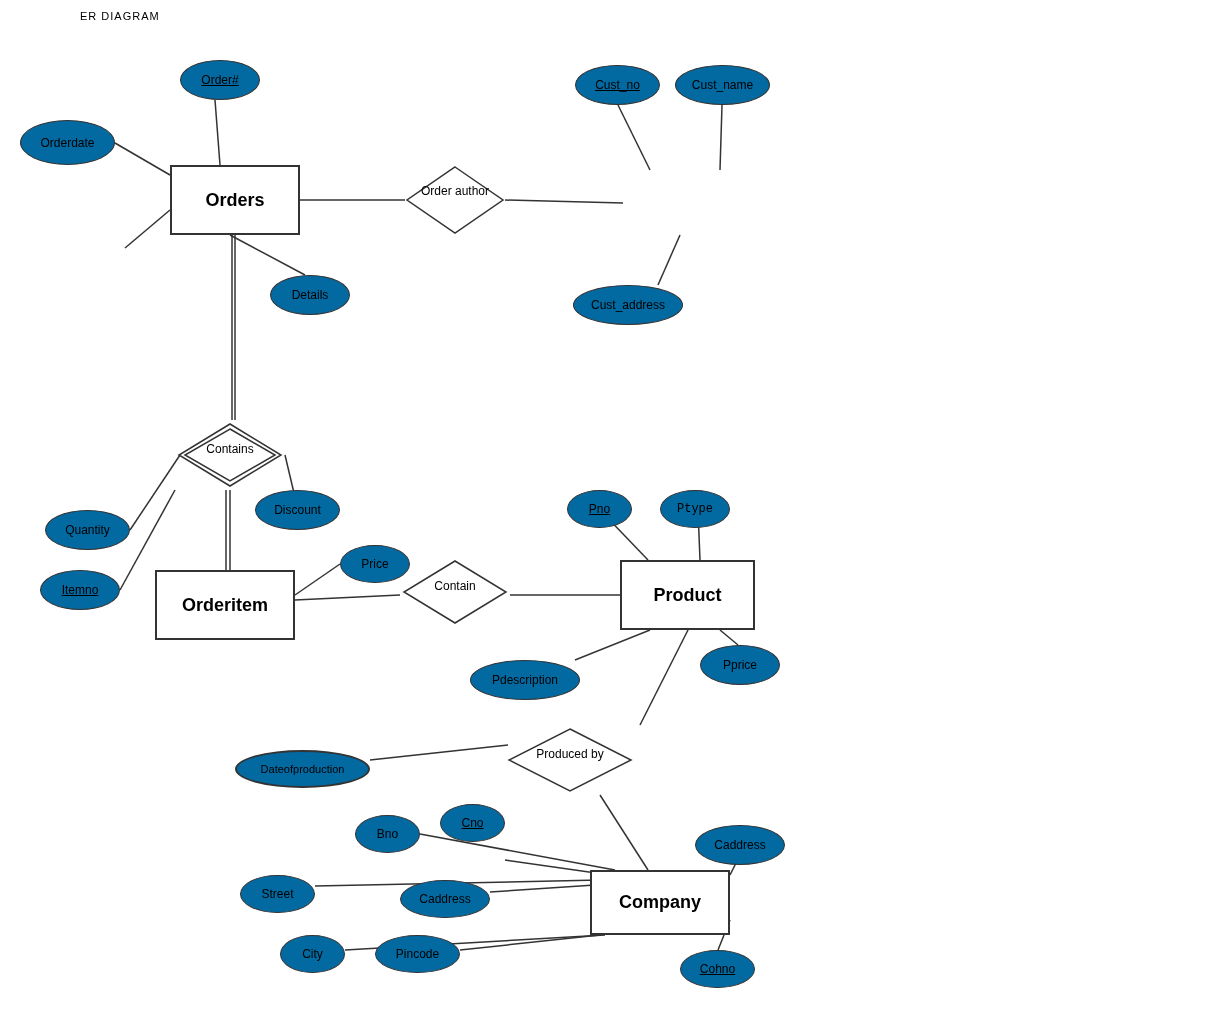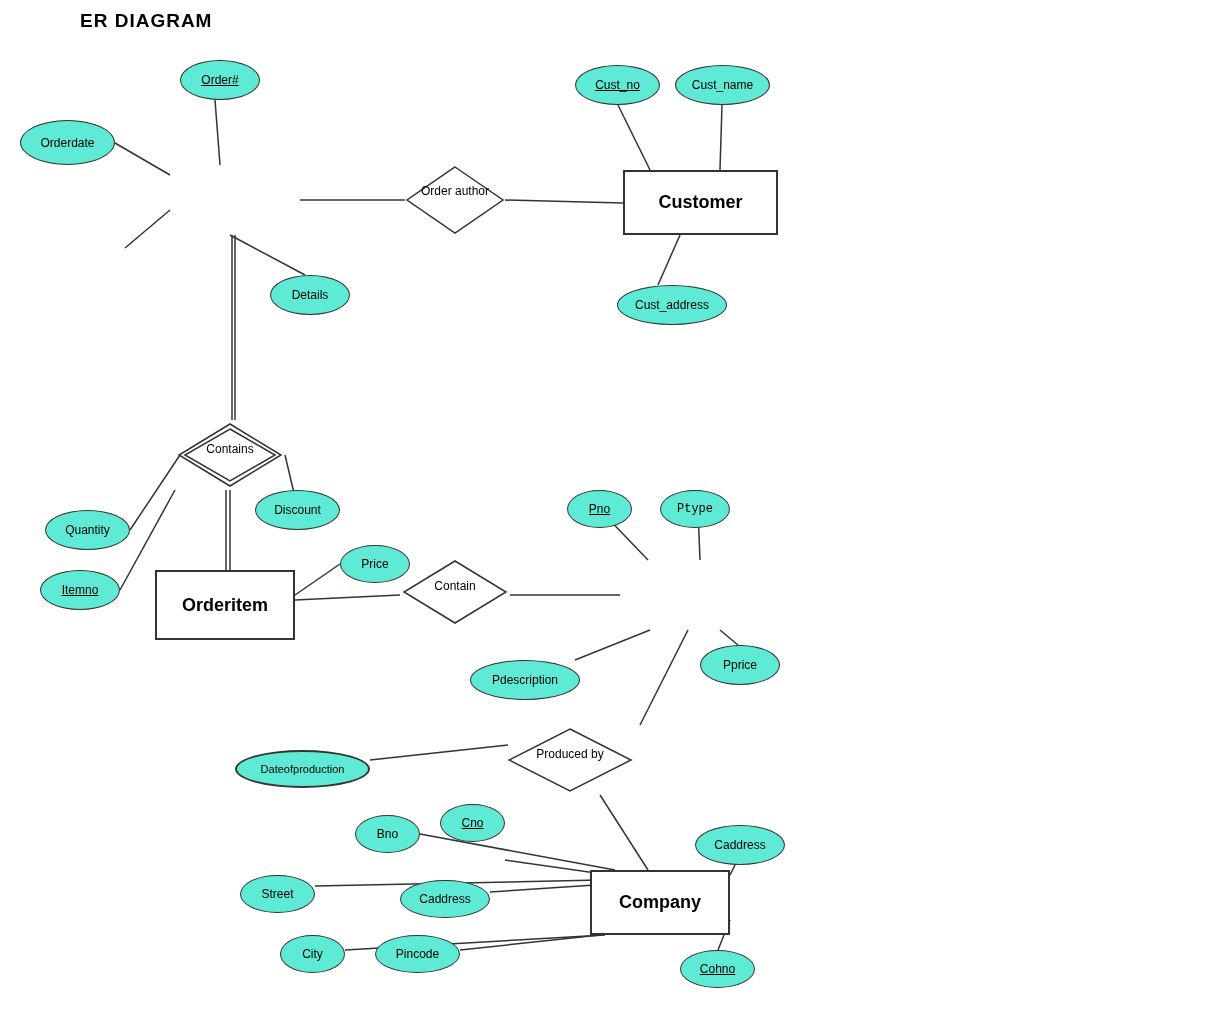--- a/index.html
+++ b/index.html
@@ -1,38 +1,38 @@
 <!DOCTYPE html>
 <html><head>
   <meta charset="utf-8">
   <style>
     * { margin: 0; padding: 0; box-sizing: border-box; }
     body { background: #fff; font-family: Arial, sans-serif; width: 1218px; height: 1012px; overflow: hidden; }
     #canvas { position: relative; width: 1218px; height: 1012px; }
-    .title { position: absolute; top: 10px; left: 80px; font-size: 19px; font-weight: bold; letter-spacing: 1px; }
+    .title { position: absolute; top: 10px; left: 80px; font-size: 11px; font-weight: normal; letter-spacing: 1px; }
     
     
     .entity {
       position: absolute;
       border: 2px solid #333;
       background: #fff;
       display: flex;
       align-items: center;
       justify-content: center;
       font-size: 18px;
       font-weight: bold;
       text-align: center;
     }
     
     
     .attr {
       position: absolute;
       border: 1.5px solid #333;
       border-radius: 50%;
-      background: #5eead4;
+      background: #0369a1;
       display: flex;
       align-items: center;
       justify-content: center;
       font-size: 12px;
       text-align: left;
     }
     .attr.primary {
       text-decoration: underline;
     }
     .attr.bold-border {
@@ -130,30 +130,31 @@
 
     <line x1="595" y1="885" x2="490" y2="892" stroke="#333" stroke-width="1.5"></line>
 
     <line x1="605" y1="935" x2="345" y2="950" stroke="#333" stroke-width="1.5"></line>
 
     <line x1="600" y1="935" x2="460" y2="950" stroke="#333" stroke-width="1.5"></line>
 
     <line x1="730" y1="920" x2="718" y2="950" stroke="#333" stroke-width="1.5"></line>
   </svg>
 
-  <div class="entity" style="left:623px;top:170px;width:155px;height:65px;">Customer</div>
+  <div class="entity" style="left:170px;top:165px;width:130px;height:70px;">Orders</div>
   <div class="entity" style="left:155px;top:570px;width:140px;height:70px;">Orderitem</div>
+  <div class="entity" style="left:620px;top:560px;width:135px;height:70px;">Product</div>
   <div class="entity" style="left:590px;top:870px;width:140px;height:65px;">Company</div>
 
   <div class="attr" style="left:20px;top:120px;width:95px;height:45px;">Orderdate</div>
   <div class="attr primary" style="left:180px;top:60px;width:80px;height:40px;">Order#</div>
   <div class="attr" style="left:270px;top:275px;width:80px;height:40px;">Details</div>
   <div class="attr primary" style="left:575px;top:65px;width:85px;height:40px;">Cust_no</div>
   <div class="attr" style="left:675px;top:65px;width:95px;height:40px;">Cust_name</div>
-  <div class="attr" style="left:617px;top:285px;width:110px;height:40px;">Cust_address</div>
+  <div class="attr" style="left:573px;top:285px;width:110px;height:40px;">Cust_address</div>
   <div class="attr" style="left:45px;top:510px;width:85px;height:40px;">Quantity</div>
   <div class="attr primary" style="left:40px;top:570px;width:80px;height:40px;">Itemno</div>
   <div class="attr" style="left:255px;top:490px;width:85px;height:40px;">Discount</div>
   <div class="attr" style="left:340px;top:545px;width:70px;height:38px;">Price</div>
   <div class="attr primary" style="left:567px;top:490px;width:65px;height:38px;">Pno</div>
   <div class="attr" style="left:660px;top:490px;width:70px;height:38px;font-family:Liberation Mono, monospace;">Ptype</div>
   <div class="attr" style="left:470px;top:660px;width:110px;height:40px;">Pdescription</div>
   <div class="attr" style="left:700px;top:645px;width:80px;height:40px;">Pprice</div>
   <div class="attr bold-border" style="left:235px;top:750px;width:135px;height:38px;font-size:11px;">Dateofproduction</div>
   <div class="attr" style="left:355px;top:815px;width:65px;height:38px;">Bno</div>

